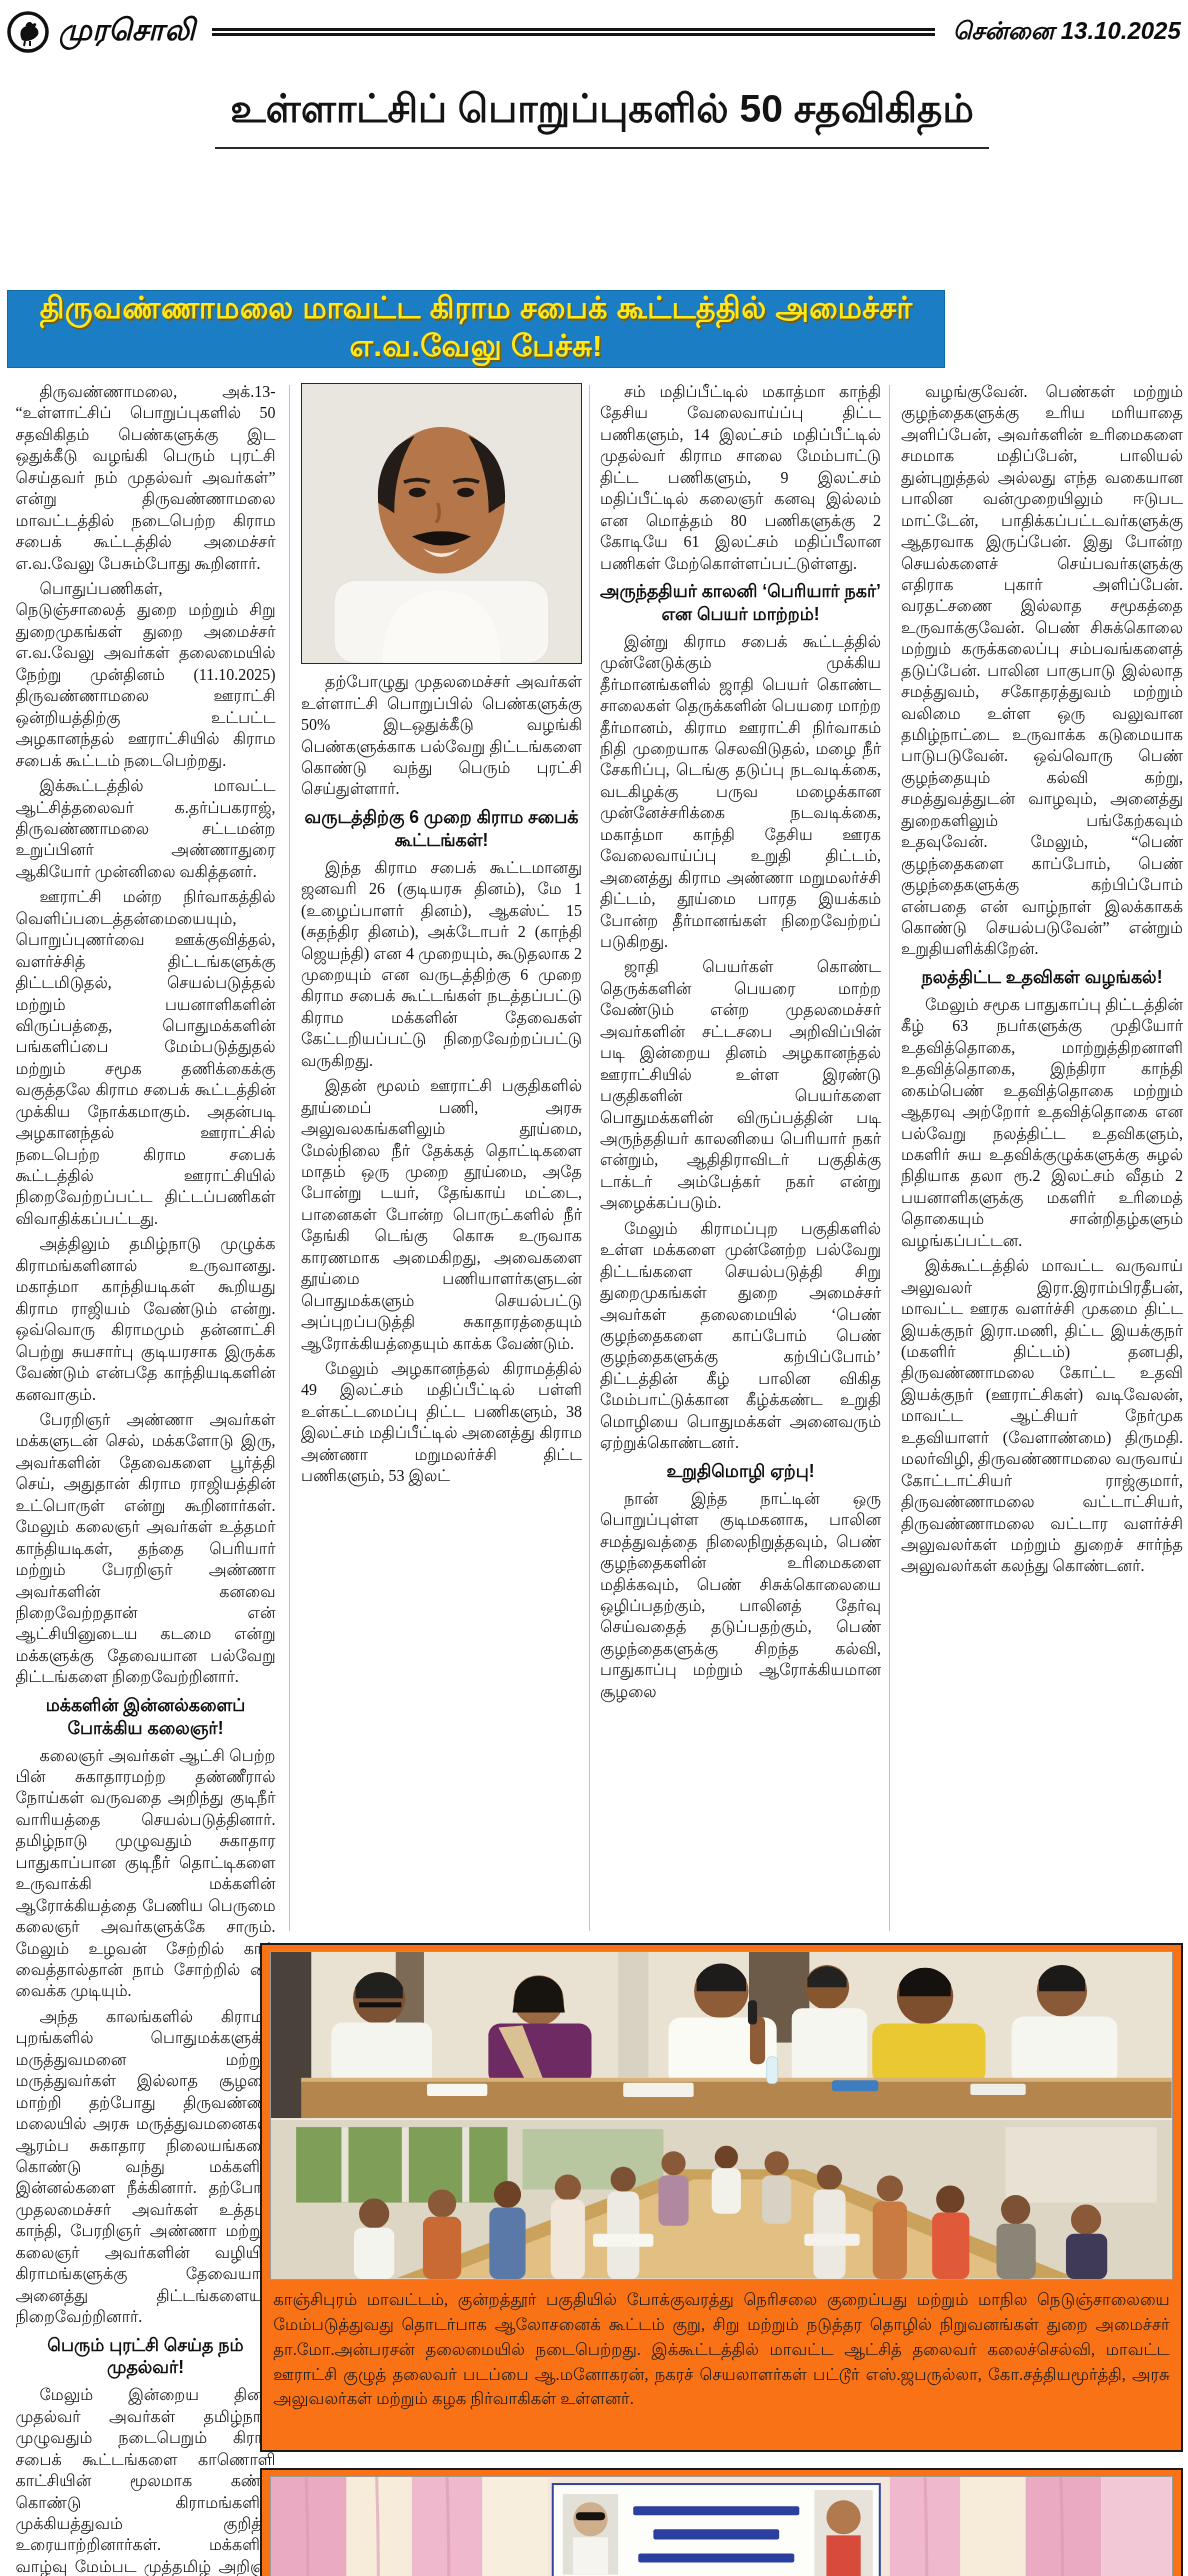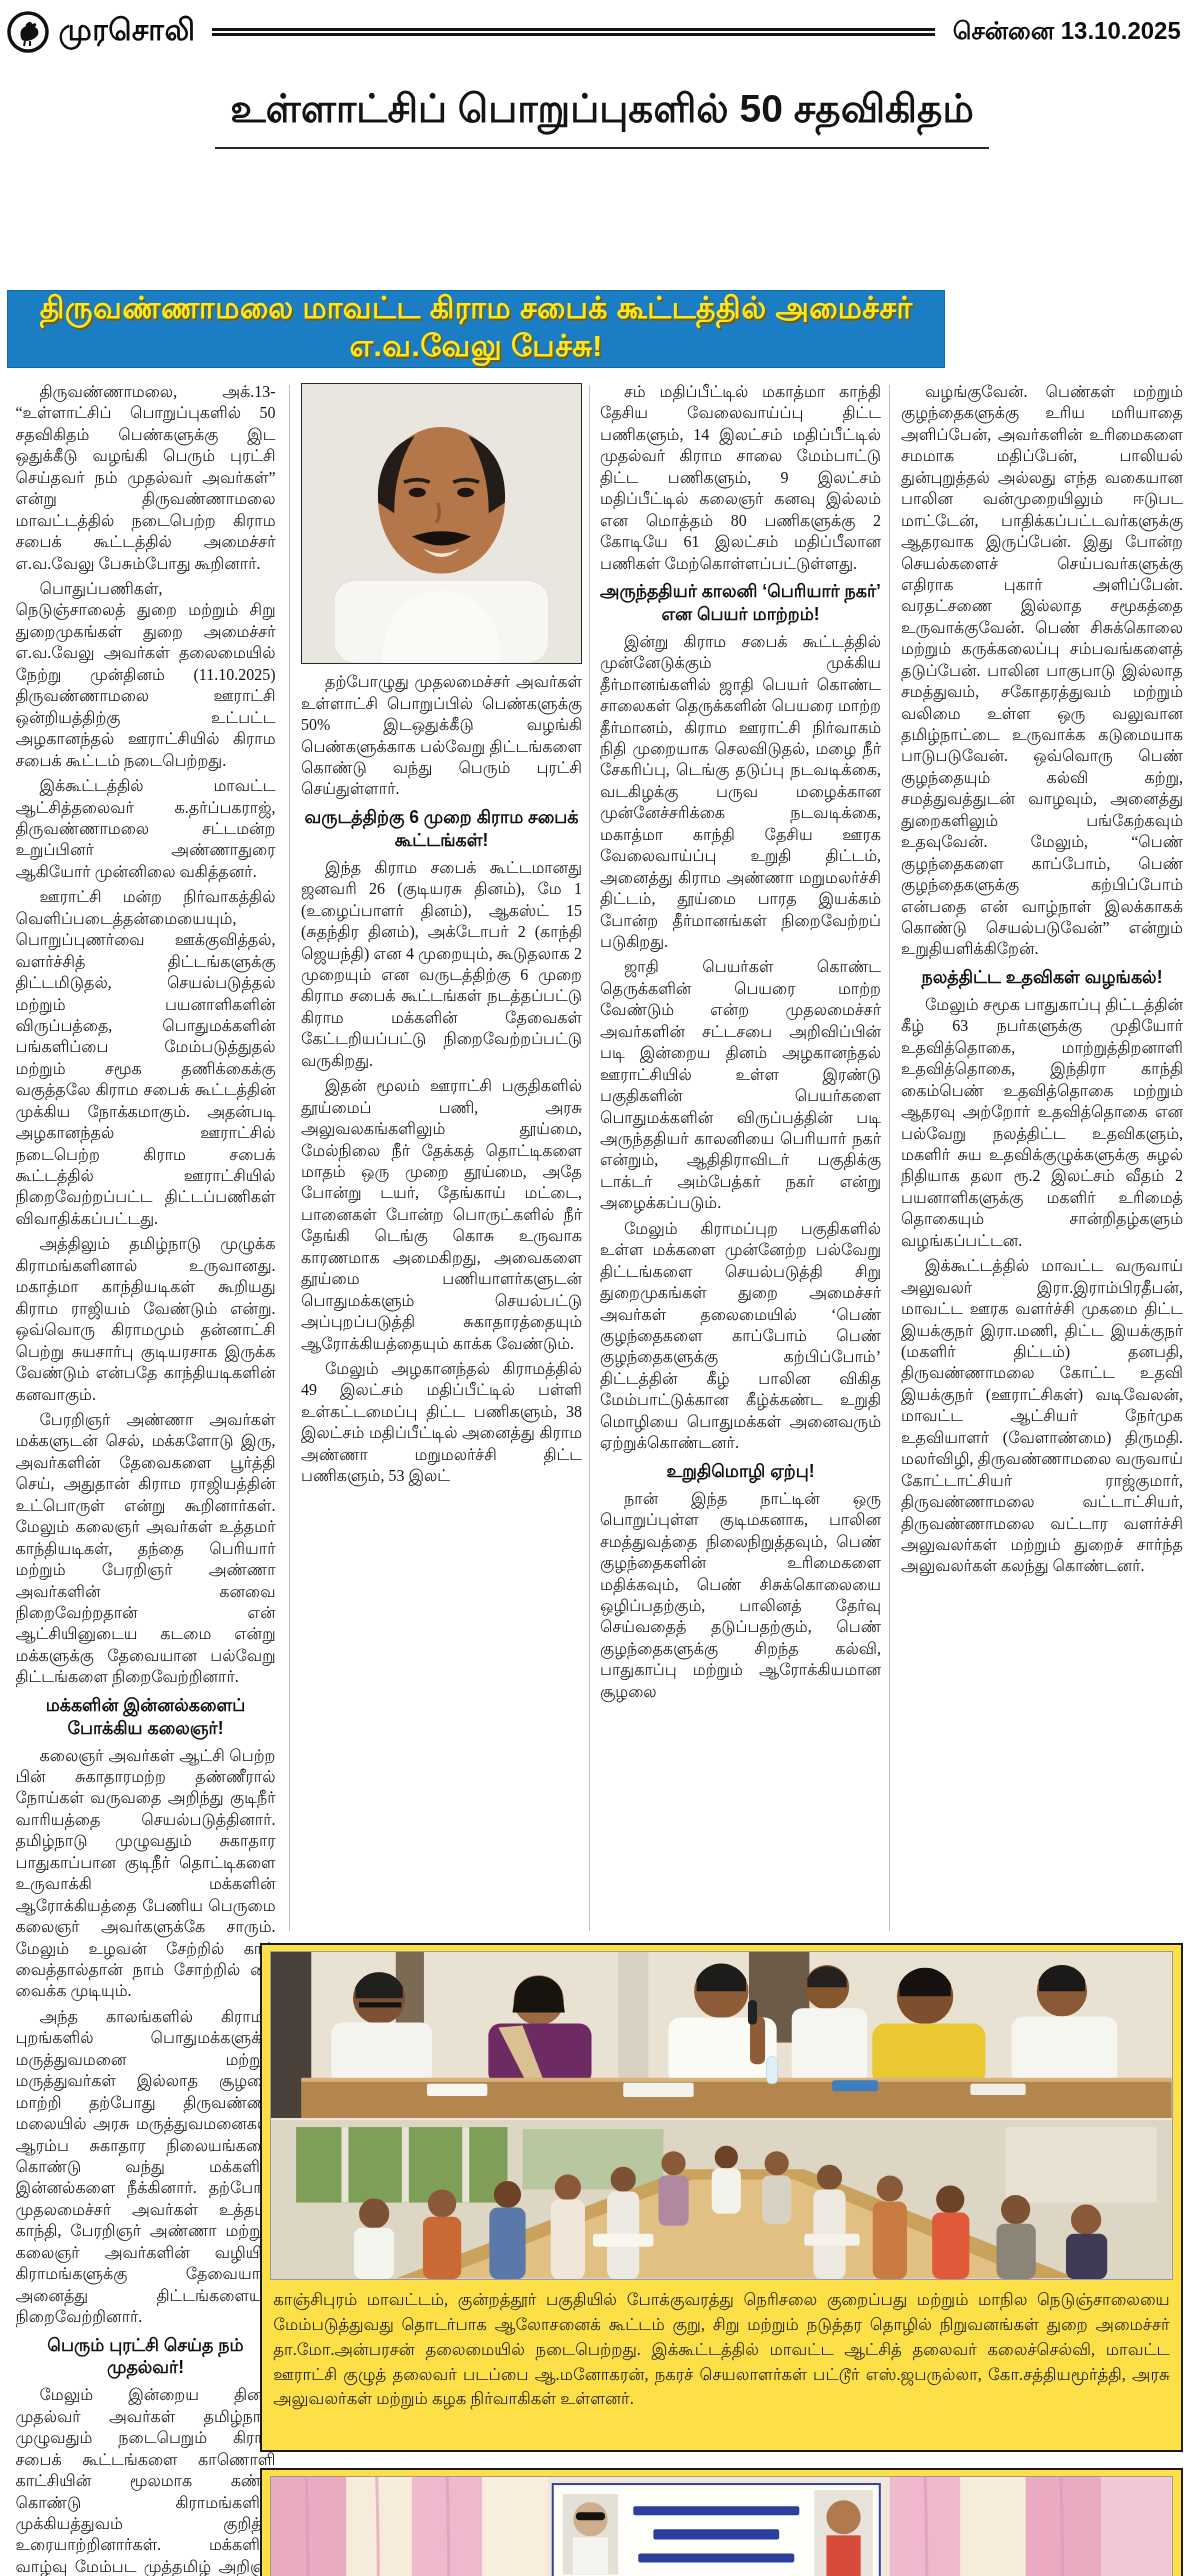--- a/index.html
+++ b/index.html
@@ -3,21 +3,21 @@
 <meta charset="utf-8">
 <title>முரசொலி</title>
 <style>
   html,body{margin:0;padding:0;background:#ffffff;}
   .page{
     position:relative; width:1188px; height:3016px; background:#ffffff;
     font-family:"Liberation Serif","DejaVu Serif",serif; color:#161616; overflow:hidden;
   }
   
   .masthead{position:absolute; top:0; left:0; width:1188px; height:64px;
-    display:flex; align-items:center; gap:9.3px; padding:0 7.2px; box-sizing:border-box;}
+    display:flex; align-items:center; gap:9.3px; padding:0 7.2px; box-sizing:border-box;font-style:italic;}
   .logo-wrap{flex:0 0 auto; width:42px; height:42px;}
   .mast-title{flex:0 0 auto; font-family:"Liberation Sans","DejaVu Sans",sans-serif;
     font-weight:bold; font-size:30px; letter-spacing:0.5px; color:#0d0d0d; padding-right:7.2px;}
   .mast-rule{flex:1 1 auto; height:8.2px; border-top:3.1px solid #141414; border-bottom:3.1px solid #141414; box-sizing:border-box;}
   .mast-date{flex:0 0 auto; font-family:"Liberation Sans","DejaVu Sans",sans-serif;
     font-weight:bold; font-size:24px; color:#0d0d0d; padding-left:8.2px;}
   
   .kicker-band{position:absolute; top:87px; left:0; width:1188px; text-align:center;padding-left:8px;}
   .kicker{display:inline-block; margin:0; font-family:"Liberation Sans","DejaVu Sans",sans-serif;
     font-weight:bold; font-size:39px; color:#141414; padding:0 15.5px 11.3px 15.5px;
@@ -40,21 +40,21 @@
   .col2{left:301px; width:281px; height:1553px;}
   .col3{left:600px;width:281px; height:1553px;}
   .col4{left:901px;width:282px; height:1553px;}
   .vrule{position:absolute; top:385px; width:1px; height:1546px; background:#c2c2c2;}
   .vr1{left:289px;} .vr2{left:589px;} .vr3{left:889px;}
   
   .portrait{margin:2.1px 0 7.2px 0; width:100%; height:281px; border:1.5px solid #2a2a2a;
     box-sizing:border-box; background:#e9e6e1;}
   .portrait svg{display:block; width:100%; height:100%;}
   
-  .photo-box{position:absolute; left:260px; width:923px; background:#fde047;
+  .photo-box{position:absolute; left:260px; width:923px; background:#f97316;
     border:2.1px solid #1b1b1b; box-sizing:border-box; padding:6.2px 8.2px;}
   .box1{top:1943px; height:509px;}
   .box2{top:2468px; height:540px;}
   .photo-frame{border:0.5px solid #9a9a9a; background:#efe9df;}
   .photo-frame svg{display:block; width:100%;}
   .photo-caption{margin:8.2px 3.1px 0 3.1px; font-size:16.5px; line-height:1.5; text-align:justify; color:#1d1d1d;}
 </style>
 </head>
 <body>
 

